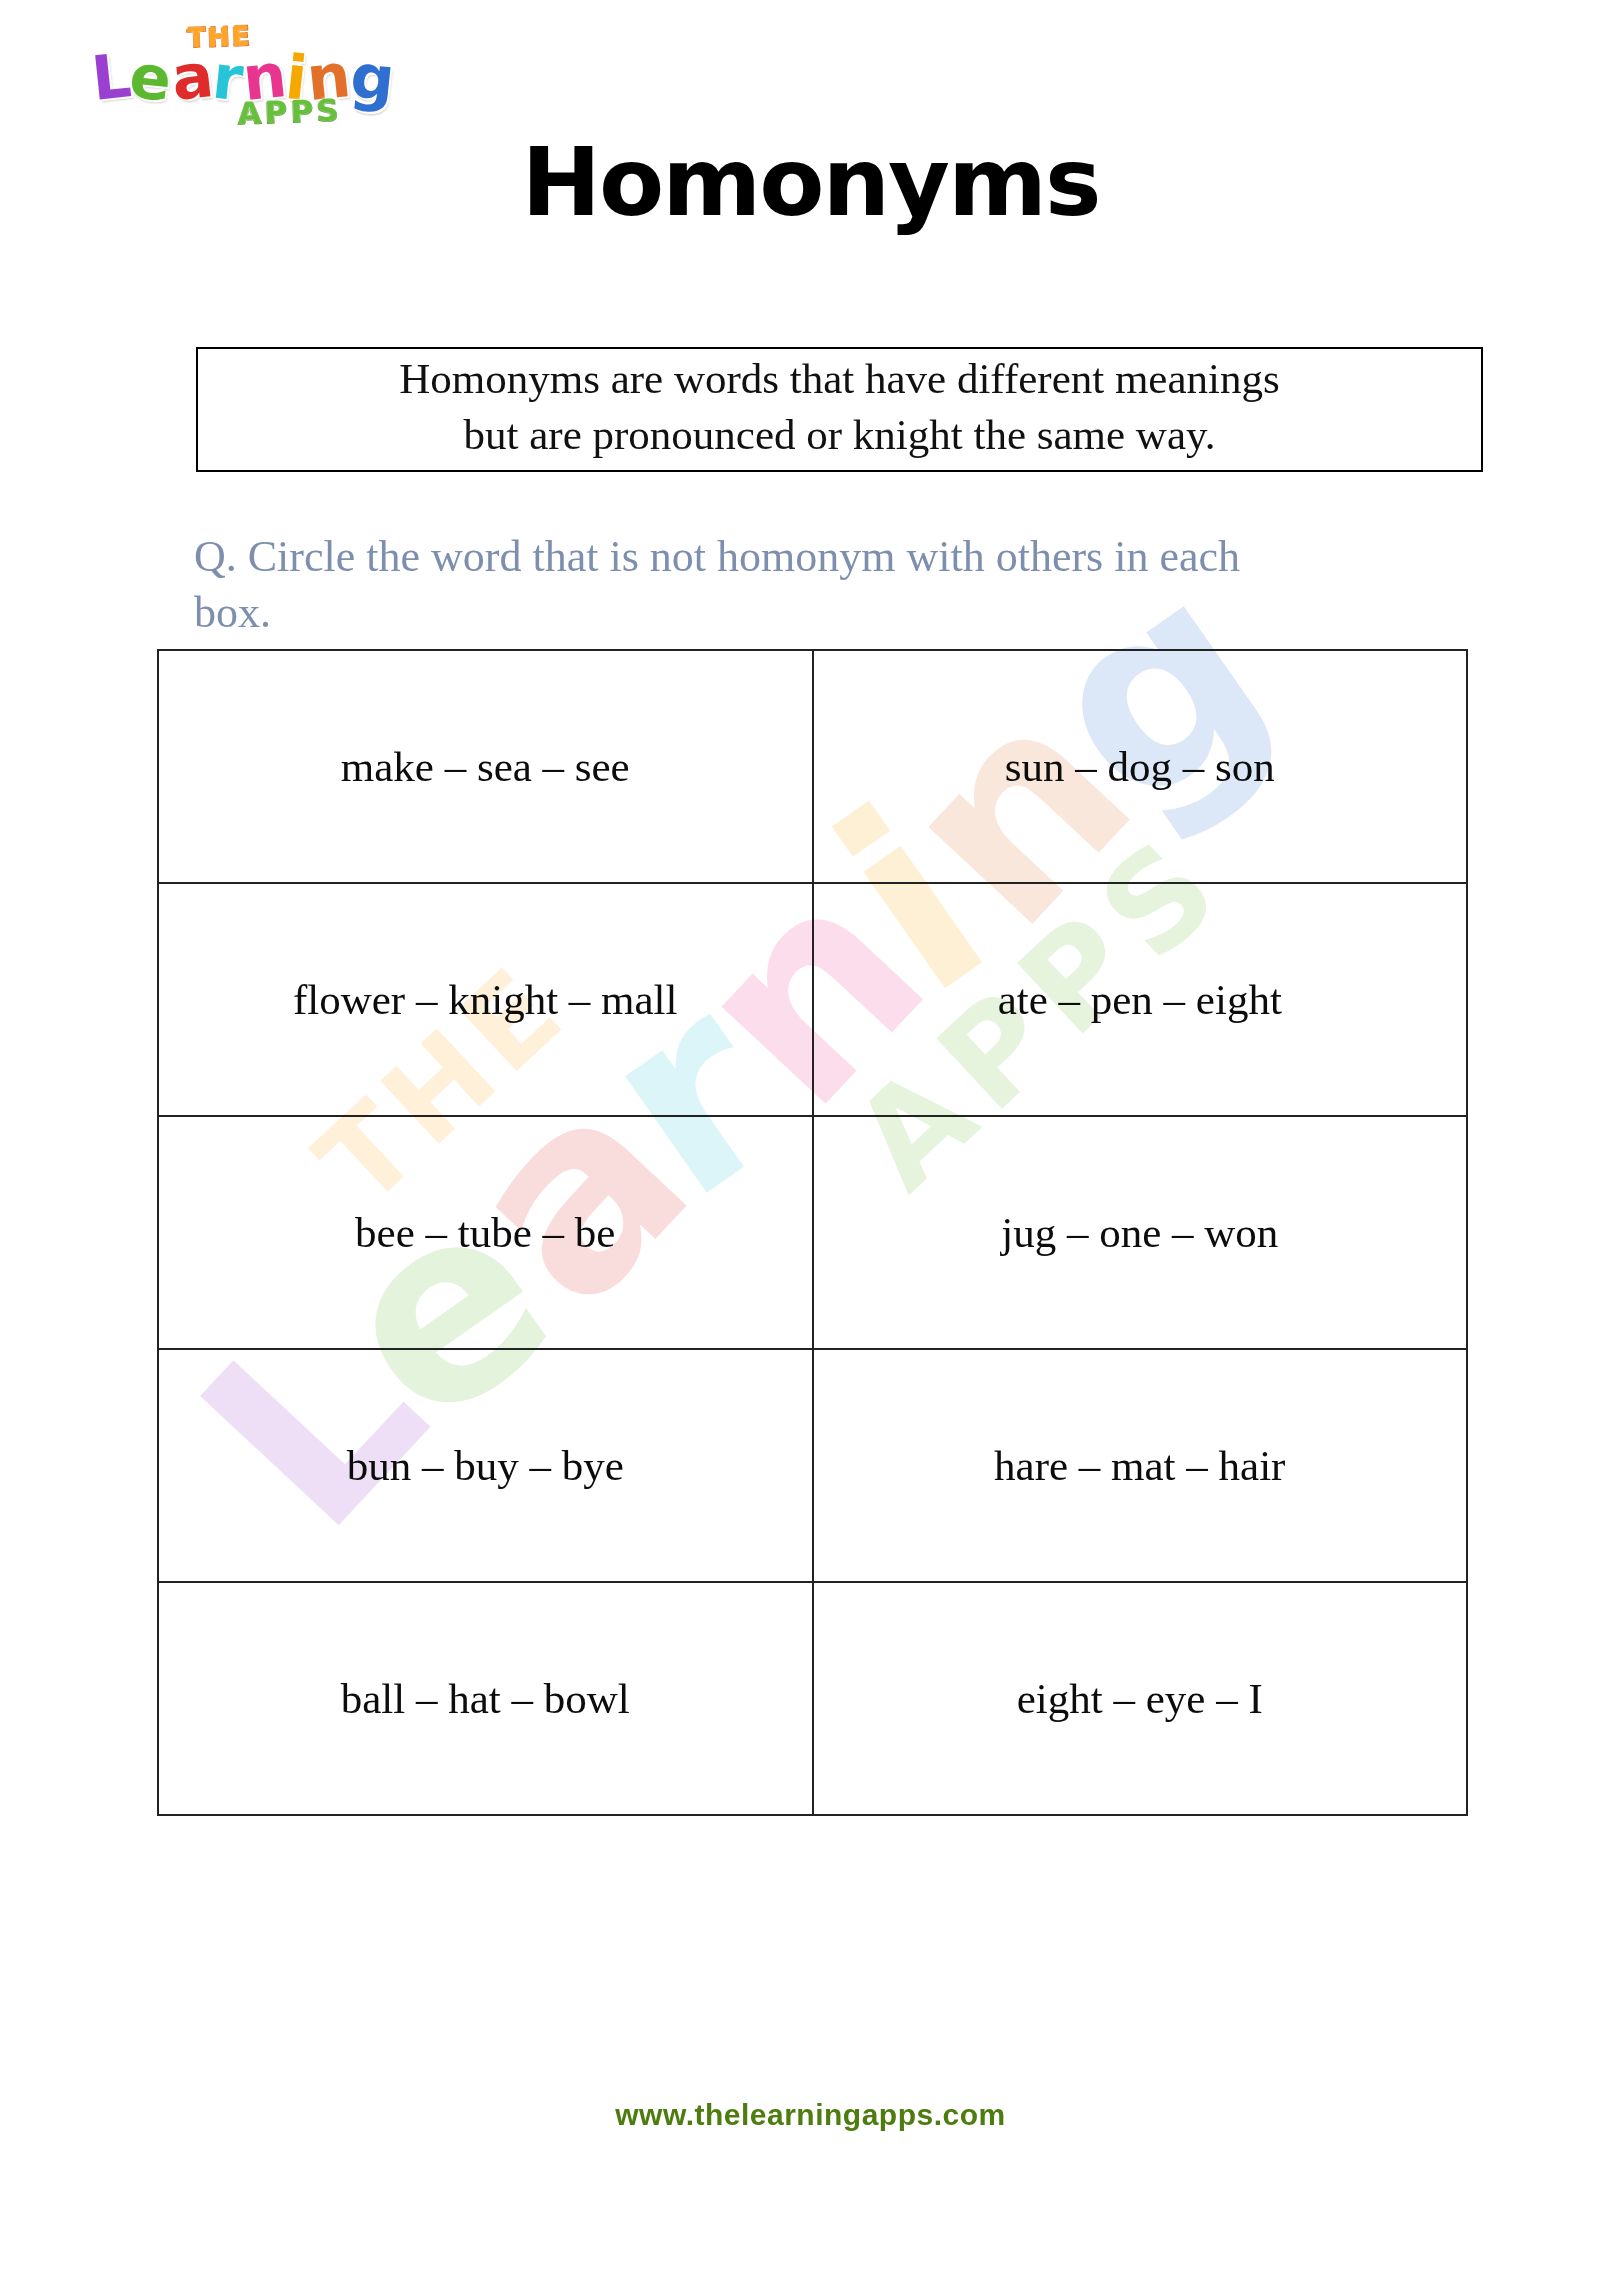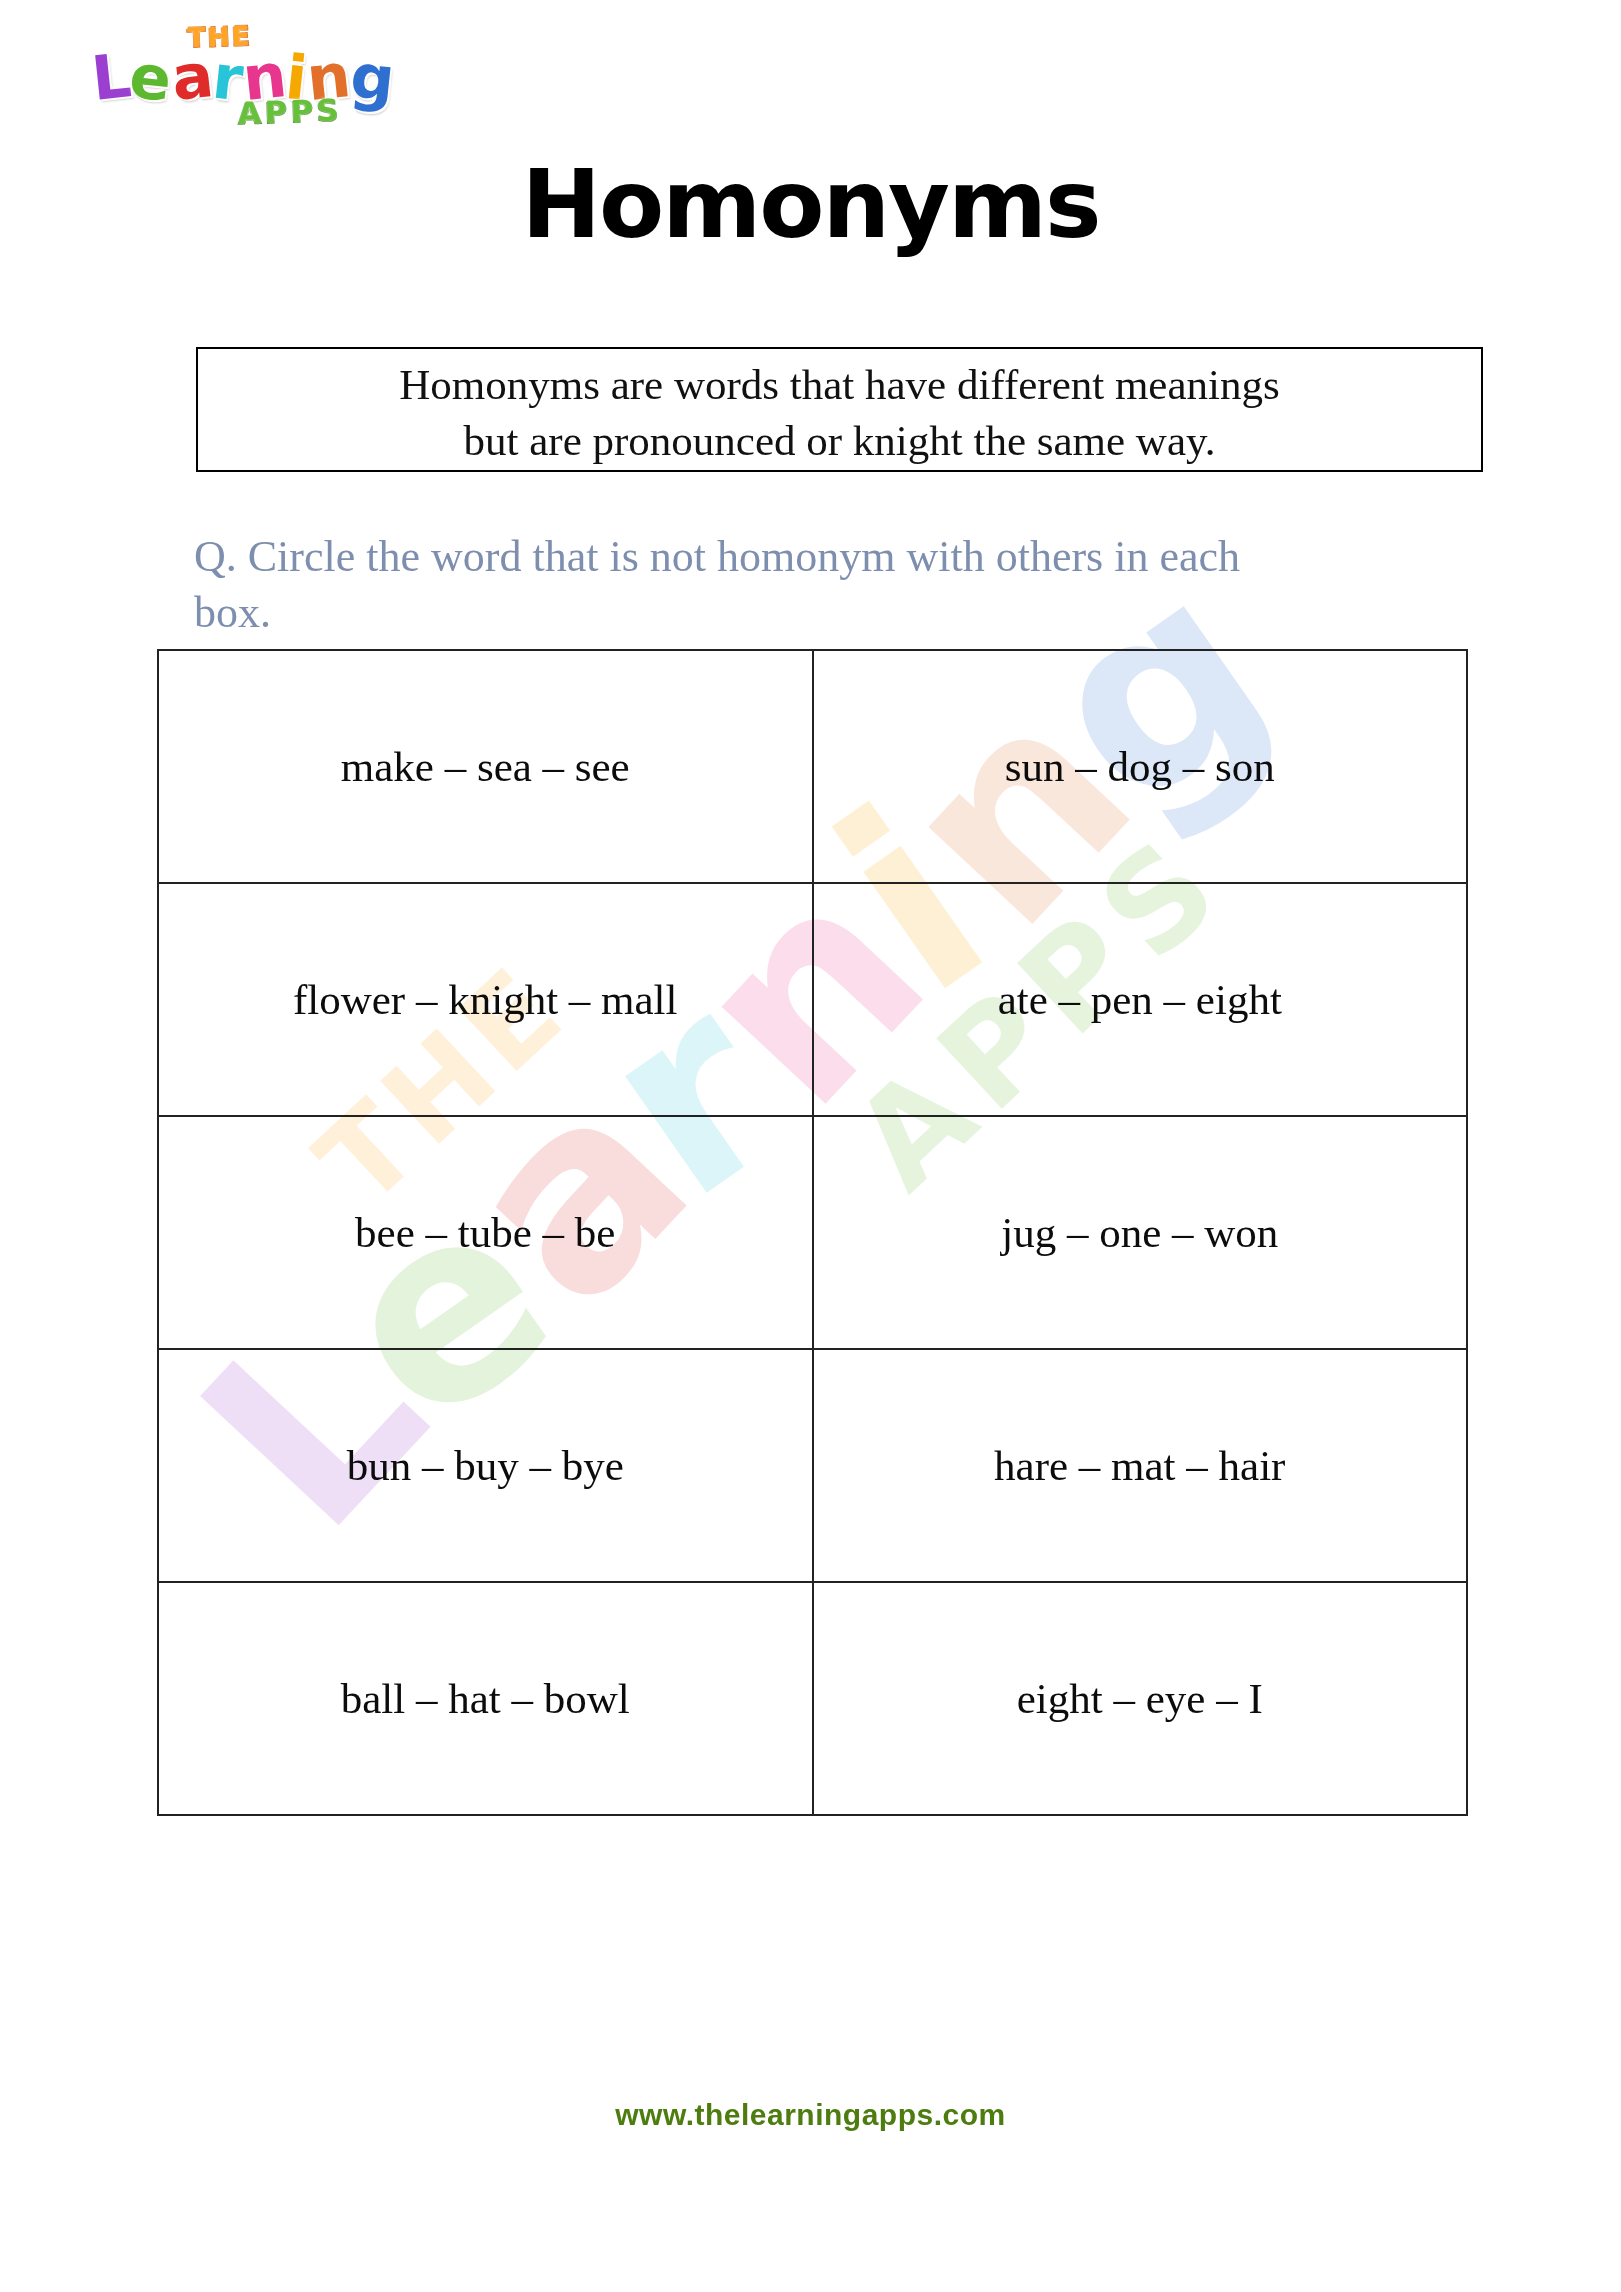--- a/index.html
+++ b/index.html
@@ -55,30 +55,29 @@
   }
   .watermark .logo-ch{text-shadow:none;}
   
   .title{
     position:absolute;left:0;top:127px;width:100%;
     text-align:center;
     font-family:"DejaVu Sans", sans-serif;
     font-size:95px;font-weight:bold;color:#000;
     letter-spacing:-2px;
     z-index:2;
-    margin-top:22px;
   }
   
   .def-box{
     position:absolute;left:196px;top:347px;width:1287px;height:125px;
     box-sizing:border-box;
     border:2px solid #000;
     text-align:center;
     font-size:43px;line-height:56px;color:#111;
-    padding-top:8px;
+    padding-top:2px;
     background:transparent;
     z-index:2;
   }
   
   .question{
     position:absolute;left:194px;top:529px;width:1304px;
     font-size:44px;line-height:56px;
     color:#7d8eae;
     z-index:2;
   }

